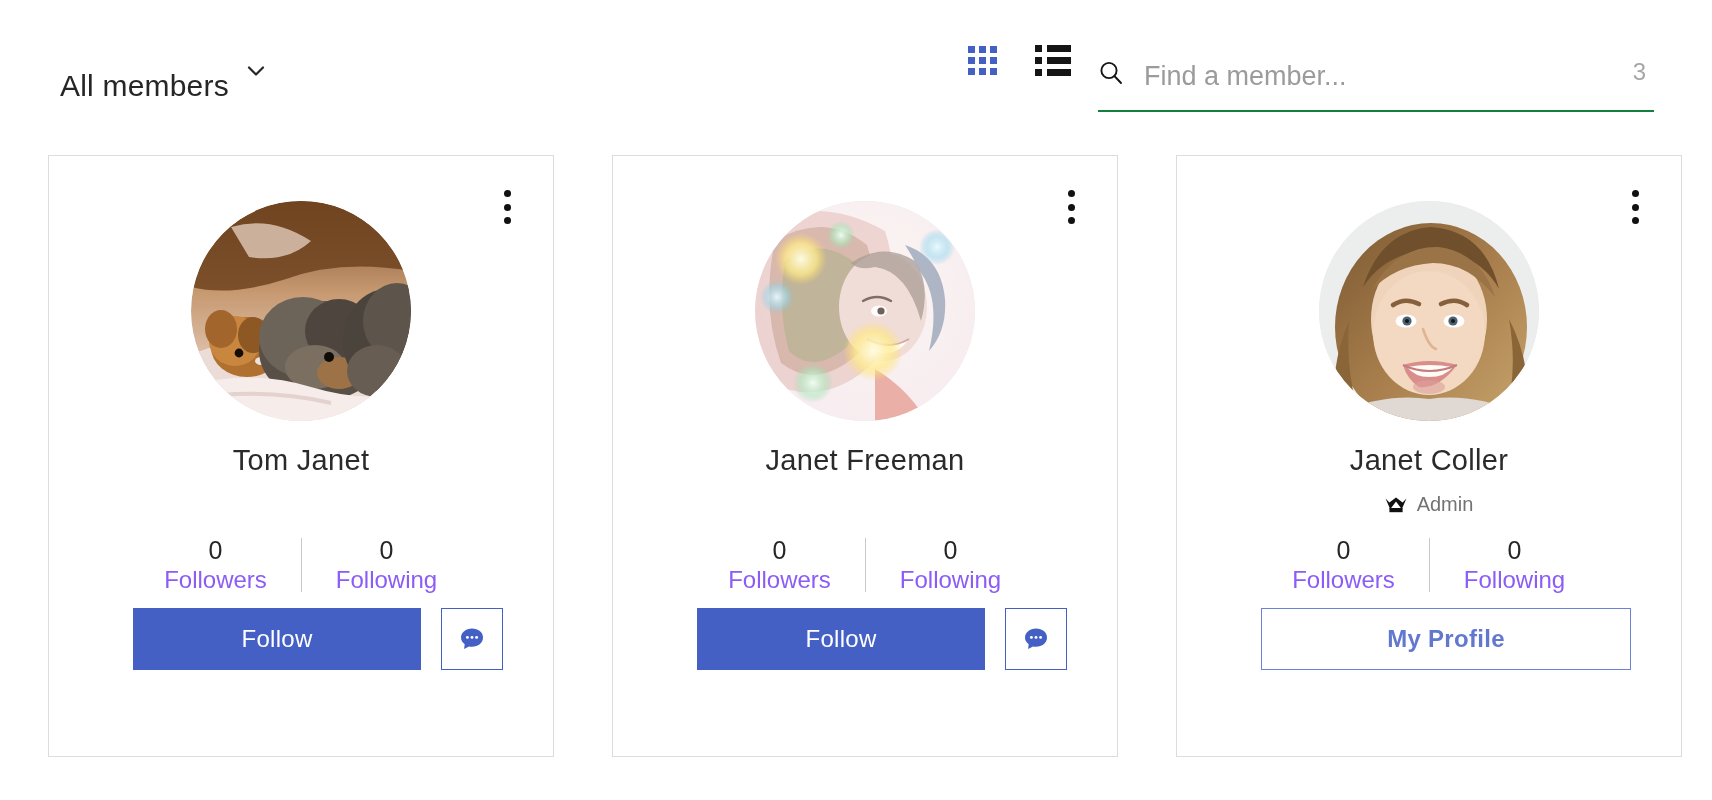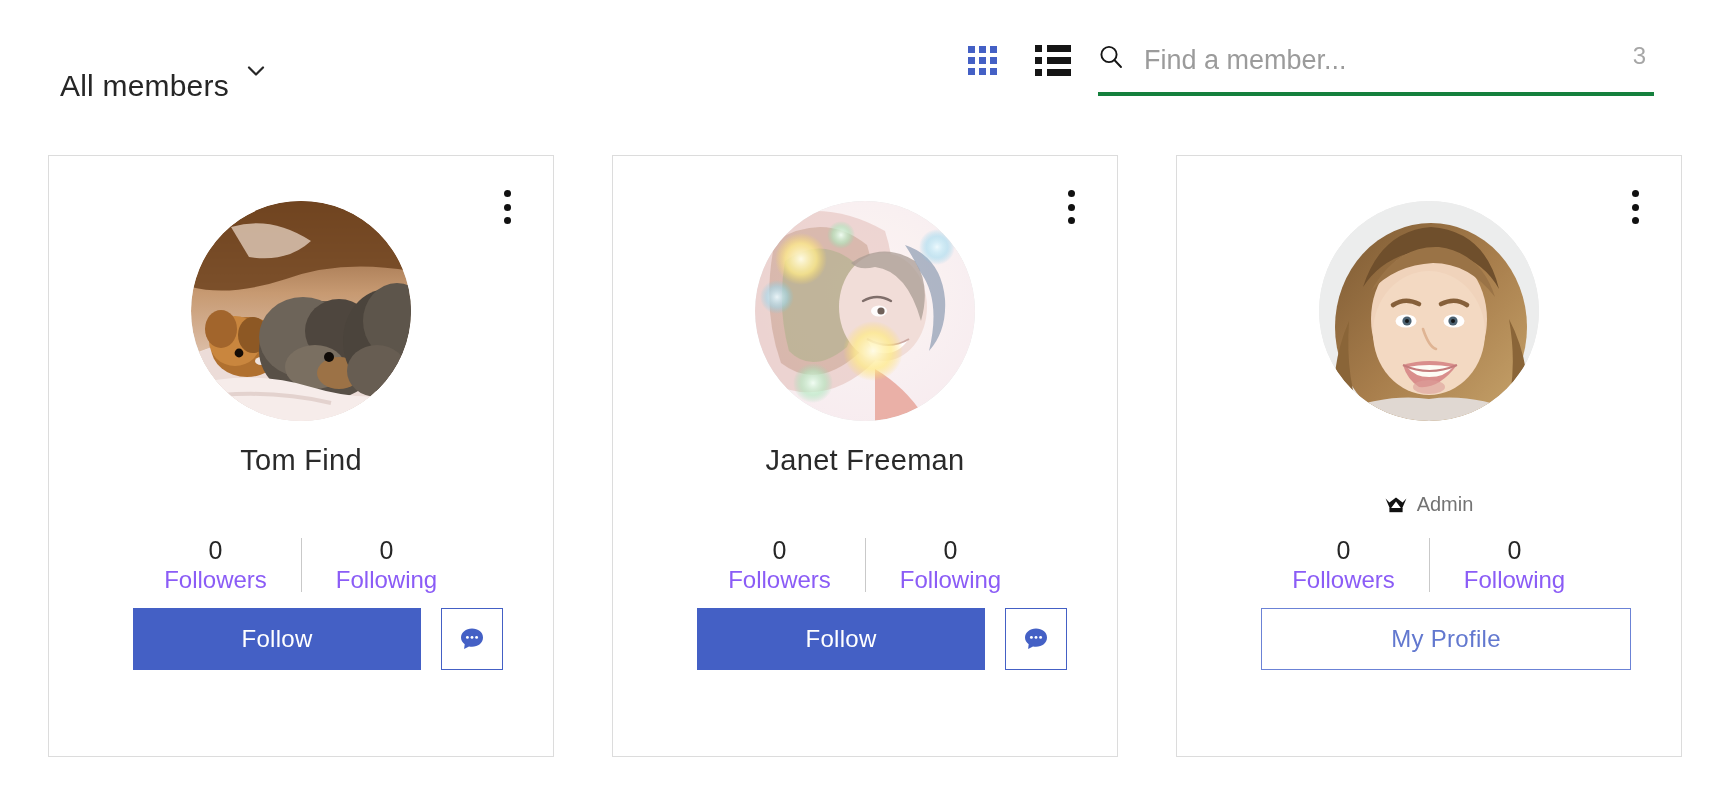--- a/index.html
+++ b/index.html
@@ -74,24 +74,24 @@
     gap: 5px;
     cursor: pointer;
   }
   .list-icon .row { display: flex; align-items: center; gap: 5px; }
   .list-icon .dot { width: 7px; height: 7px; background: #151515; }
   .list-icon .bar { width: 24px; height: 7px; background: #151515; }
 
   .search-wrap {
     position: absolute;
     left: 1098px;
-    top: 36px;
+    top: 52px;
     width: 556px;
     height: 60px;
-    border-bottom: 4px solid #15803d;
+    border-bottom: 2px solid #15803d;
     display: flex;
     align-items: flex-start;
   }
   .search-icon {
     position: absolute;
     left: 0;
     top: 8px;
     width: 26px;
     height: 26px;
   }
@@ -262,21 +262,21 @@
   .btn-message svg { display: block; width: 30px; height: 30px; }
 
   .btn-profile {
     flex: 1;
     height: 62px;
     background: #ffffff;
     border: 1px solid #6b82d6;
     color: #6278cf;
     font-family: "Liberation Sans", sans-serif;
     font-size: 24px;
-    font-weight: 400;
+    font-weight: 700;
     cursor: pointer;
     letter-spacing: 0.3px;
   }
 </style>
 </head>
 <body>
 
 <div class="page">
 
   <div class="header">
@@ -372,21 +372,21 @@
             <circle cx="138" cy="156" r="5" fill="#0f0b07"></circle>
             <ellipse cx="196" cy="140" rx="44" ry="52" fill="#4b443c"></ellipse>
             <ellipse cx="206" cy="120" rx="34" ry="38" fill="#5d554b"></ellipse>
             <ellipse cx="186" cy="170" rx="30" ry="26" fill="#675d52"></ellipse>
             <path d="M0 184 Q60 168 120 186 Q180 204 220 188 L220 220 L0 220 Z" fill="#f6ecea"></path>
             <path d="M0 198 Q70 186 140 202" fill="none" stroke="#e3d2ce" stroke-width="4"></path>
           </g>
         </svg>
       </div>
 
-      <div class="member-name">Tom Find</div>
+      <div class="member-name">Tom Janet</div>
 
       <div class="stats">
         <div class="stat">
           <span class="num">0</span>
           <span class="lbl">Followers</span>
         </div>
         <div class="stat-divider"></div>
         <div class="stat">
           <span class="num">0</span>
           <span class="lbl">Following</span>
@@ -534,20 +534,21 @@
             <path d="M104 128 Q110 146 117 148" fill="none" stroke="#dfb493" stroke-width="2.6" stroke-linecap="round"></path>
             <path d="M84 164 Q110 156 138 164 Q120 188 100 186 Q88 178 84 164Z" fill="#d98e8c"></path>
             <path d="M88 166 Q110 162 134 166 Q126 176 110 176 Q96 176 88 166Z" fill="#fdfbf4"></path>
             <path d="M84 164 Q110 176 138 164" fill="none" stroke="#c47c7c" stroke-width="2.2"></path>
             <ellipse cx="110" cy="186" rx="16" ry="7" fill="#dc9f99" opacity="0.6"></ellipse>
             <path d="M20 210 Q70 192 110 198 Q154 192 200 212 L200 220 L20 220Z" fill="#e0d8d2"></path>
           </g>
         </svg>
       </div>
 
+      <div class="member-name">Janet Coller</div>
 
       <div class="role-badge">
         <span class="crown-icon">
           <svg viewBox="0 0 22 16" xmlns="http://www.w3.org/2000/svg">
             <path d="M0.6 1.4 L5.2 12.2 L11 4.6 L16.8 12.2 L21.4 1.4 L17.6 5.6 L11 0.6 L4.4 5.6 Z" fill="#111111"></path>
             <rect x="4.4" y="11" width="13.2" height="4.2" fill="#111111"></rect>
           </svg>
         </span>
         <span class="role-label">Admin</span>
       </div>

